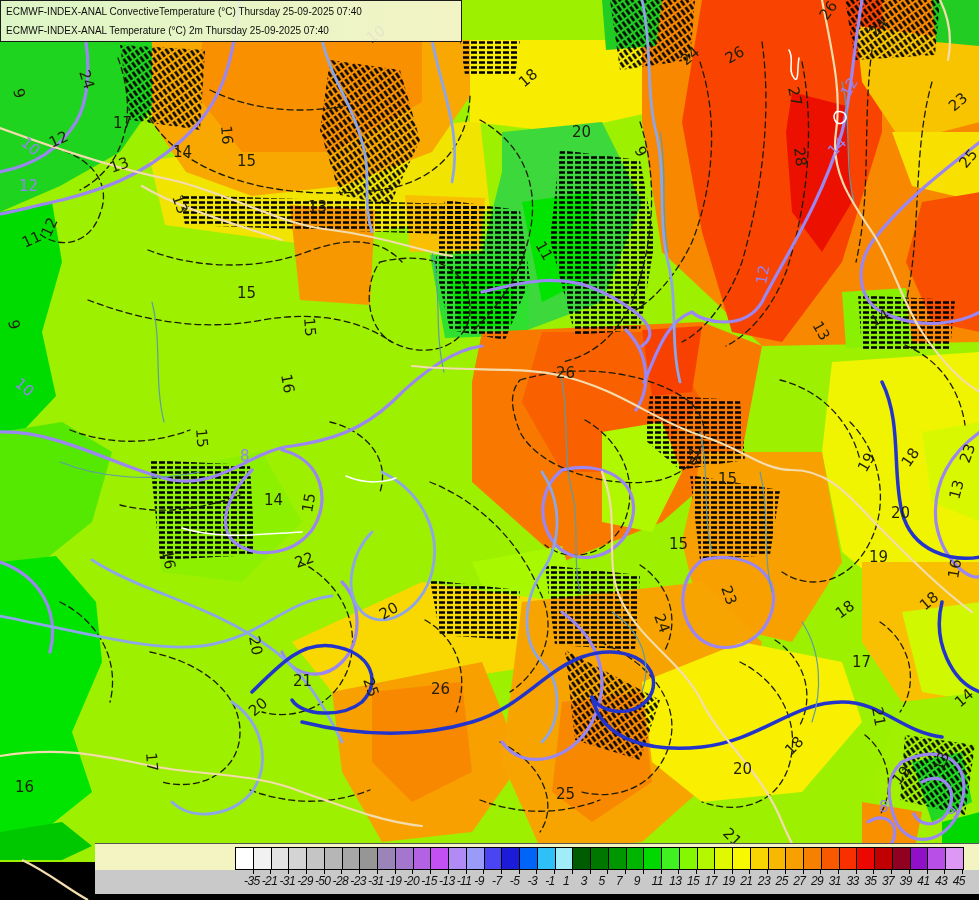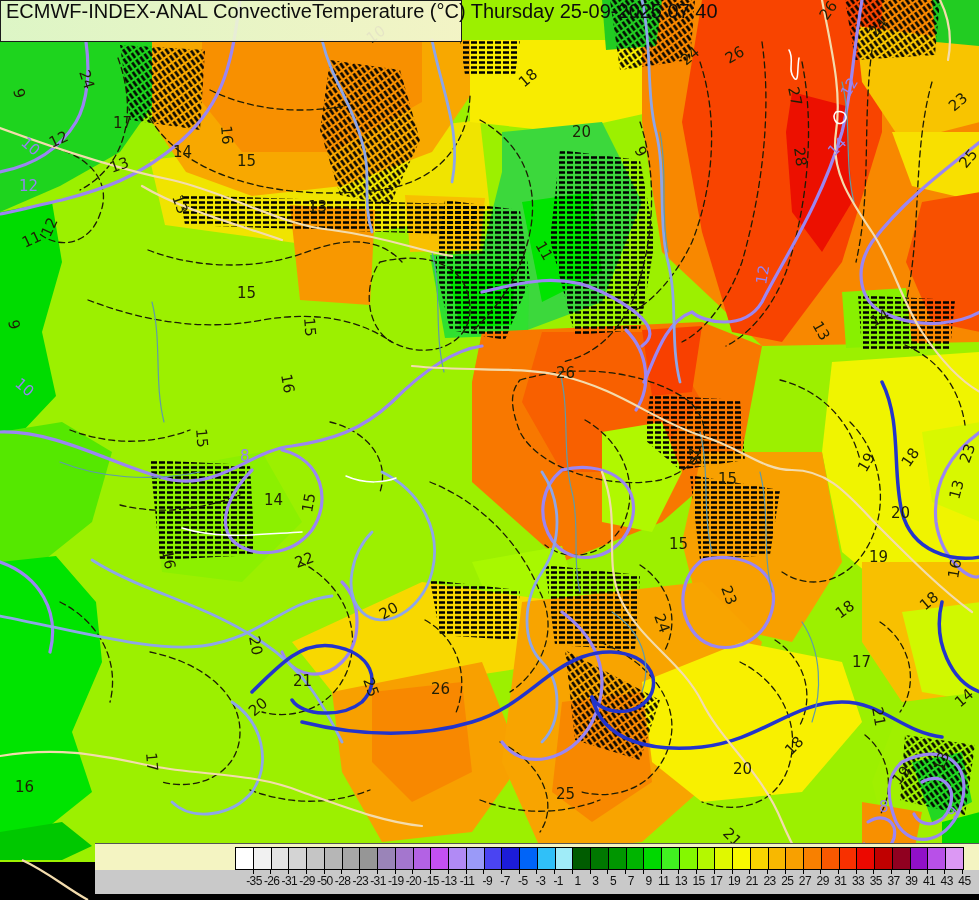--- a/index.html
+++ b/index.html
@@ -3,37 +3,37 @@
 <meta charset="utf-8">
 <style>
   html,body{margin:0;padding:0;background:#000;}
   #stage{position:relative;width:979px;height:900px;overflow:hidden;background:#9cf000;
          font-family:"Liberation Sans","DejaVu Sans",sans-serif;}
   #map-svg{position:absolute;left:0;top:0;width:979px;height:900px;display:block;}
   .maplabel{font-family:"DejaVu Sans","Liberation Sans",sans-serif;font-size:15px;}
   
   #header-box{position:absolute;left:0;top:0;width:462px;height:42px;box-sizing:border-box;
     background:linear-gradient(to right, rgba(225,246,210,.94), rgba(250,244,214,.92));
-    border:1px solid #1b1b1b;color:#0d0d0d;font-size:20px;line-height:19px;
+    border:1px solid #1b1b1b;color:#0d0d0d;font-size:10px;line-height:19px;
     padding:1px 0 0 5px;white-space:nowrap;}
   
   #legend{position:absolute;left:95px;top:843px;width:884px;height:51px;box-sizing:border-box;
     background:linear-gradient(to bottom,#f4f4c2 0,#f4f4c2 26px,#c9c9c9 26px,#c9c9c9 100%);
     border-top:1px solid #555;color:#111;}
   #legend-titles{position:absolute;left:2px;top:2px;width:136px;text-align:center;
     font-size:13px;line-height:15px;}
   #legend-bar{position:absolute;left:140px;top:3px;width:727px;height:21px;display:flex;
     border:1px solid #000;box-sizing:content-box;}
   #legend-bar .cell{flex:1 1 auto;border-left:1px solid #000;box-sizing:border-box;}
   #legend-bar .cell:first-child{border-left:none;}
   #legend-ticks{position:absolute;left:141px;top:25px;width:727px;height:5px;display:flex;}
   #legend-ticks span{flex:1 1 auto;border-right:1px solid #000;box-sizing:border-box;height:5px;}
   #legend-labels{position:absolute;left:149px;top:30px;width:745px;display:flex;
     font-size:12px;letter-spacing:-0.6px;}
-  #legend-labels span{width:17.73px;flex:0 0 17.73px;text-align:right;}
+  #legend-labels span{width:17.73px;flex:0 0 17.73px;text-align:left;font-style:italic;}
 </style>
 </head>
 <body>
 
 <div id="stage">
 
   <svg id="map-svg" viewBox="0 0 979 900" xmlns="http://www.w3.org/2000/svg">
     <defs>
       <pattern id="hatch" width="8" height="5" patternUnits="userSpaceOnUse">
         <line x1="0" y1="2.5" x2="8" y2="2.5" stroke="#000" stroke-width="2.6" stroke-dasharray="5 2"></line>
@@ -271,20 +271,21 @@
         <text x="953" y="819" class="maplabel" fill="#9583f2" transform="rotate(-45 953 819)">9</text>
         <text x="879" y="812" class="maplabel" fill="#9583f2" transform="rotate(0 879 812)">8</text>
         <polygon points="0,862 95,862 95,900 0,900" fill="#000"></polygon>
         <polygon points="0,893 979,893 979,900 0,900" fill="#000"></polygon>
         <path d="M22,860 C48,872 66,888 88,900" fill="none" stroke="#f3dcad" stroke-width="2.2"></path>
       </g>
   </svg>
 
   <div id="header-box">
     <div>ECMWF-INDEX-ANAL ConvectiveTemperature (°C) Thursday 25-09-2025 07:40</div>
+    <div>ECMWF-INDEX-ANAL Temperature (°C) 2m Thursday 25-09-2025 07:40</div>
   </div>
 
   <div id="legend">
     <div id="legend-bar">
         <span class="cell" style="background: rgb(255, 255, 255);"></span>
         <span class="cell" style="background: rgb(241, 241, 241);"></span>
         <span class="cell" style="background: rgb(227, 227, 227);"></span>
         <span class="cell" style="background: rgb(212, 212, 212);"></span>
         <span class="cell" style="background: rgb(197, 197, 197);"></span>
         <span class="cell" style="background: rgb(182, 182, 182);"></span>
@@ -362,21 +363,21 @@
         <span></span>
         <span></span>
         <span></span>
         <span></span>
         <span></span>
         <span></span>
         <span></span>
       </div>
     <div id="legend-labels">
         <span>-35</span>
-        <span>-26</span>
+        <span>-21</span>
         <span>-31</span>
         <span>-29</span>
         <span>-50</span>
         <span>-28</span>
         <span>-23</span>
         <span>-31</span>
         <span>-19</span>
         <span>-20</span>
         <span>-15</span>
         <span>-13</span>

